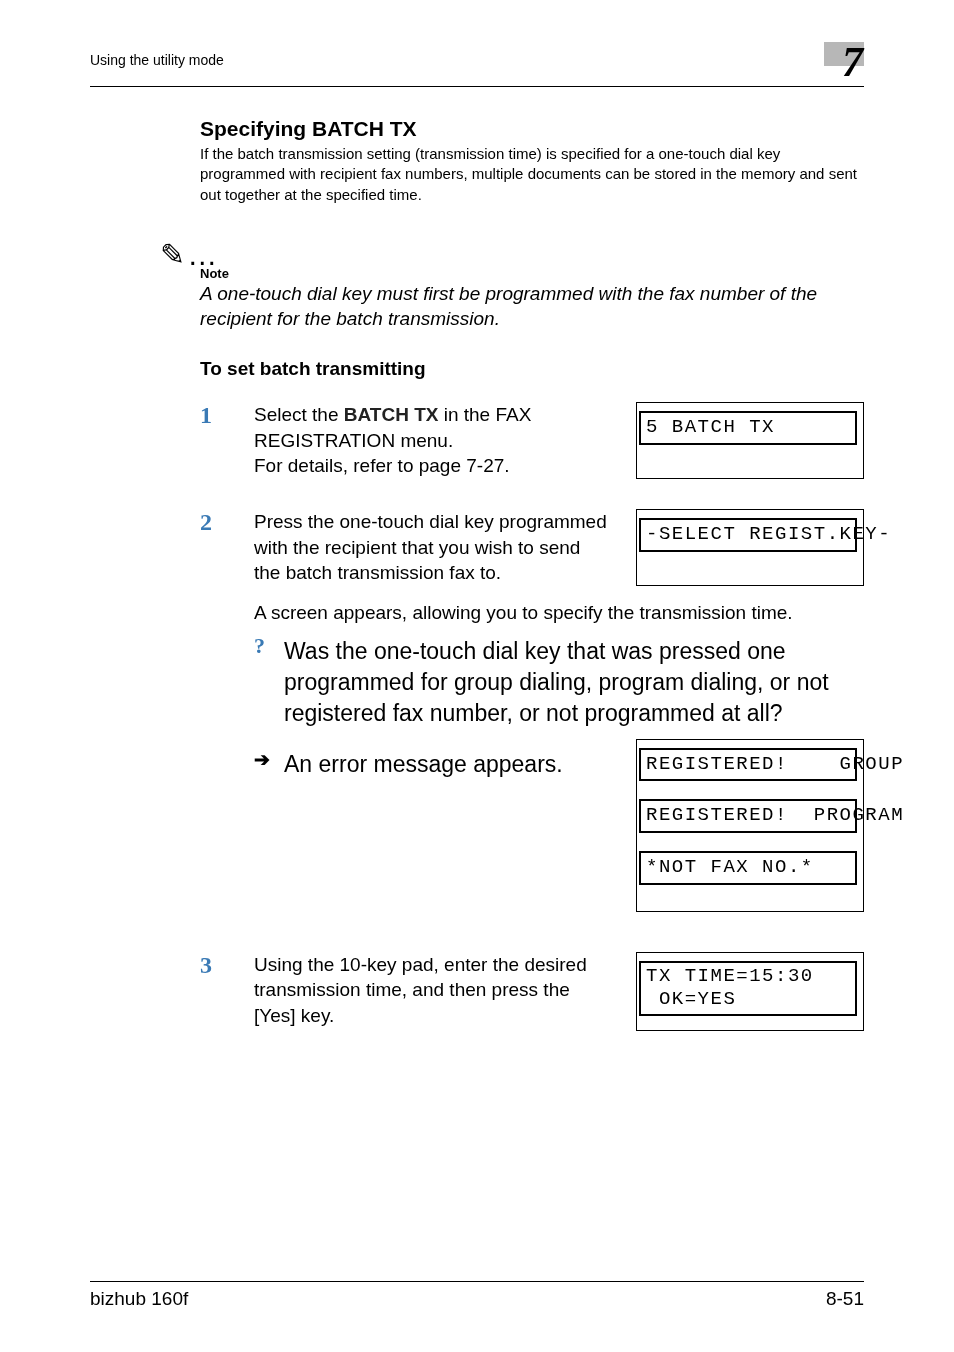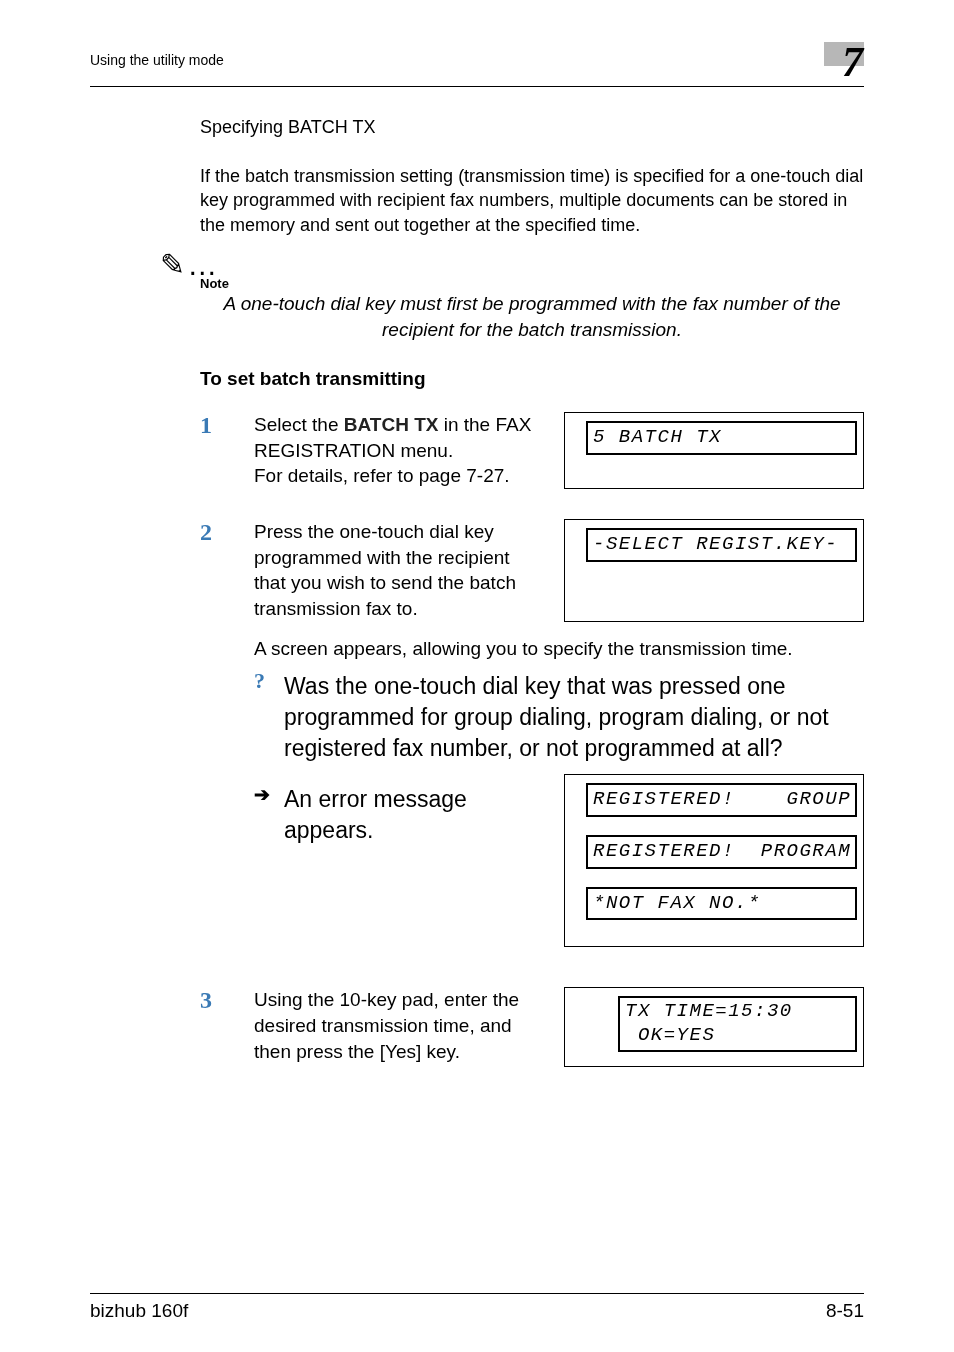--- a/index.html
+++ b/index.html
@@ -42,45 +42,44 @@
     font-weight: bold;
     font-style: italic;
     font-size: 42px;
     color: #000;
   }
   .content {
     padding-left: 110px;
     padding-top: 30px;
   }
   h2.section-title {
-    font-size: 18px;
-    font-weight: normal;
-    margin-bottom: 26px;
+    font-size: 21px;
+    font-weight: bold;
+    margin-bottom: 3px;
   }
   p.body {
-    font-size: 18px;
-    line-height: 1.35;
-    margin-bottom: 10px;
+    font-size: 15px;
+    line-height: 1.35;
+    margin-bottom: 32px;
   }
   .note-icon {
     font-size: 30px;
     margin-left: -40px;
     margin-bottom: -6px;
     letter-spacing: 2px;
   }
   .note-label {
     font-weight: bold;
     font-size: 13px;
   }
   .note-text {
     font-style: italic;
     font-size: 19px;
     line-height: 1.35;
     margin-bottom: 26px;
-    text-align: center;
   }
   h3.sub-title {
     font-weight: bold;
     font-size: 19px;
     margin-bottom: 22px;
   }
   .step {
     display: flex;
     align-items: flex-start;
     margin-bottom: 30px;
@@ -100,24 +99,23 @@
     font-size: 19px;
     line-height: 1.35;
   }
   .step-row {
     display: flex;
     gap: 28px;
   }
   .step-text { flex: 1; }
   .lcd-wrap {
     flex-shrink: 0;
-    width: 300px;
+    width: 228px;
     border: 1.2px solid #000;
-    padding: 8px 6px 14px 21px;
-    font-style: italic;
+    padding: 8px 6px 14px 2px;
   }
   .lcd-line {
     border: 1.2px solid #000;
     box-shadow: inset 0 0 0 1px #000;
     padding: 3px 6px;
     font-family: 'Courier New', monospace;
     font-size: 19px;
     letter-spacing: 1.5px;
     white-space: pre;
     margin-bottom: 8px;
@@ -127,21 +125,20 @@
   .lcd-stack .lcd-line:last-child { margin-bottom: 12px; }
   .lcd-two-row {
     border: 1.2px solid #000;
     box-shadow: inset 0 0 0 1px #000;
     padding: 3px 6px 3px 6px;
     font-family: 'Courier New', monospace;
     font-size: 19px;
     letter-spacing: 1.5px;
     line-height: 1.25;
     white-space: pre;
-    margin-left: 32px;
   }
   .inline-bold { font-weight: bold; color:#222;}
   .sub-after {
     margin-top: 14px;
     font-size: 19px;
     line-height: 1.35;
   }
   .qa-row {
     display: flex;
     align-items: flex-start;
@@ -173,21 +170,21 @@
   }
   .err-flex {
     display: flex;
     gap: 18px;
     align-items: flex-start;
     margin-top: 10px;
   }
   .footer {
     position: absolute;
     left: 90px; right: 90px;
-    bottom: 30px;
+    bottom: 42px;
     border-top: 1.5px solid #000;
     padding-top: 6px;
     display: flex;
     justify-content: space-between;
     font-size: 19px;
   }
 </style>
 </head>
 <body>
 

